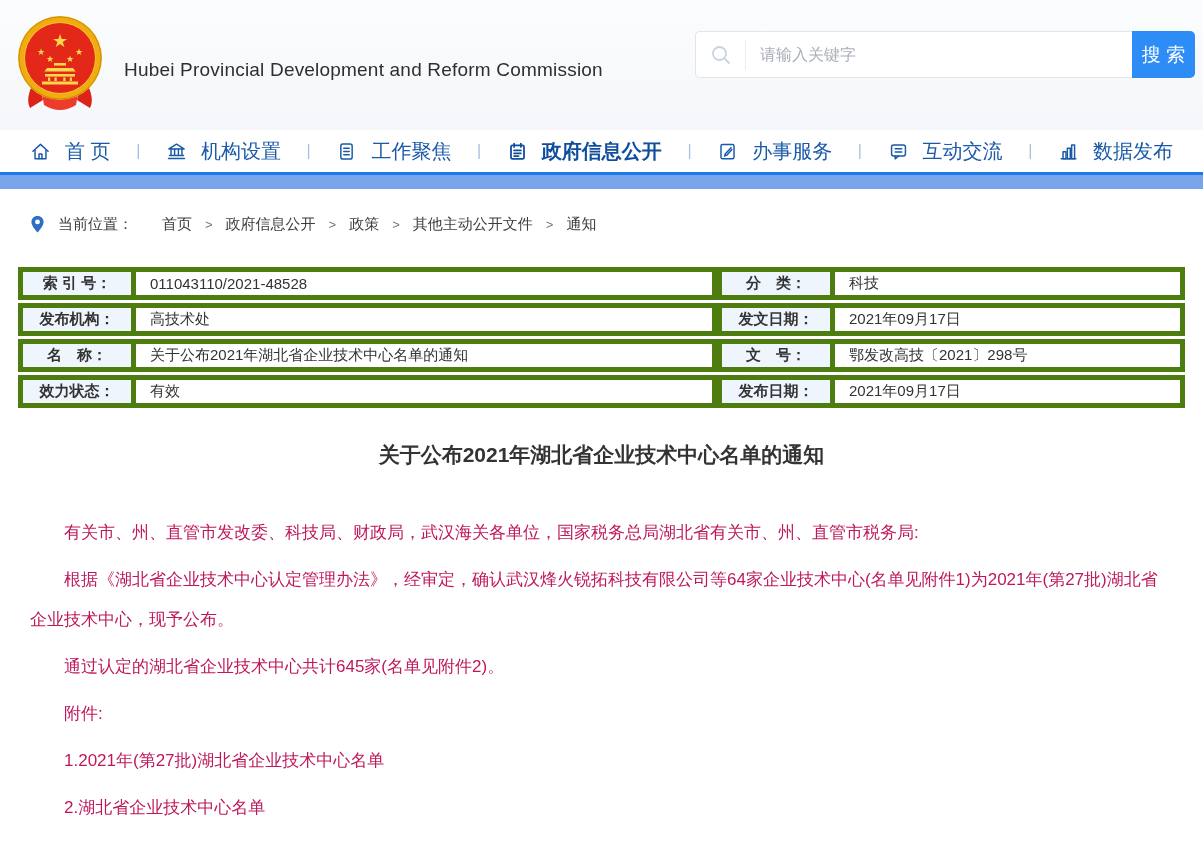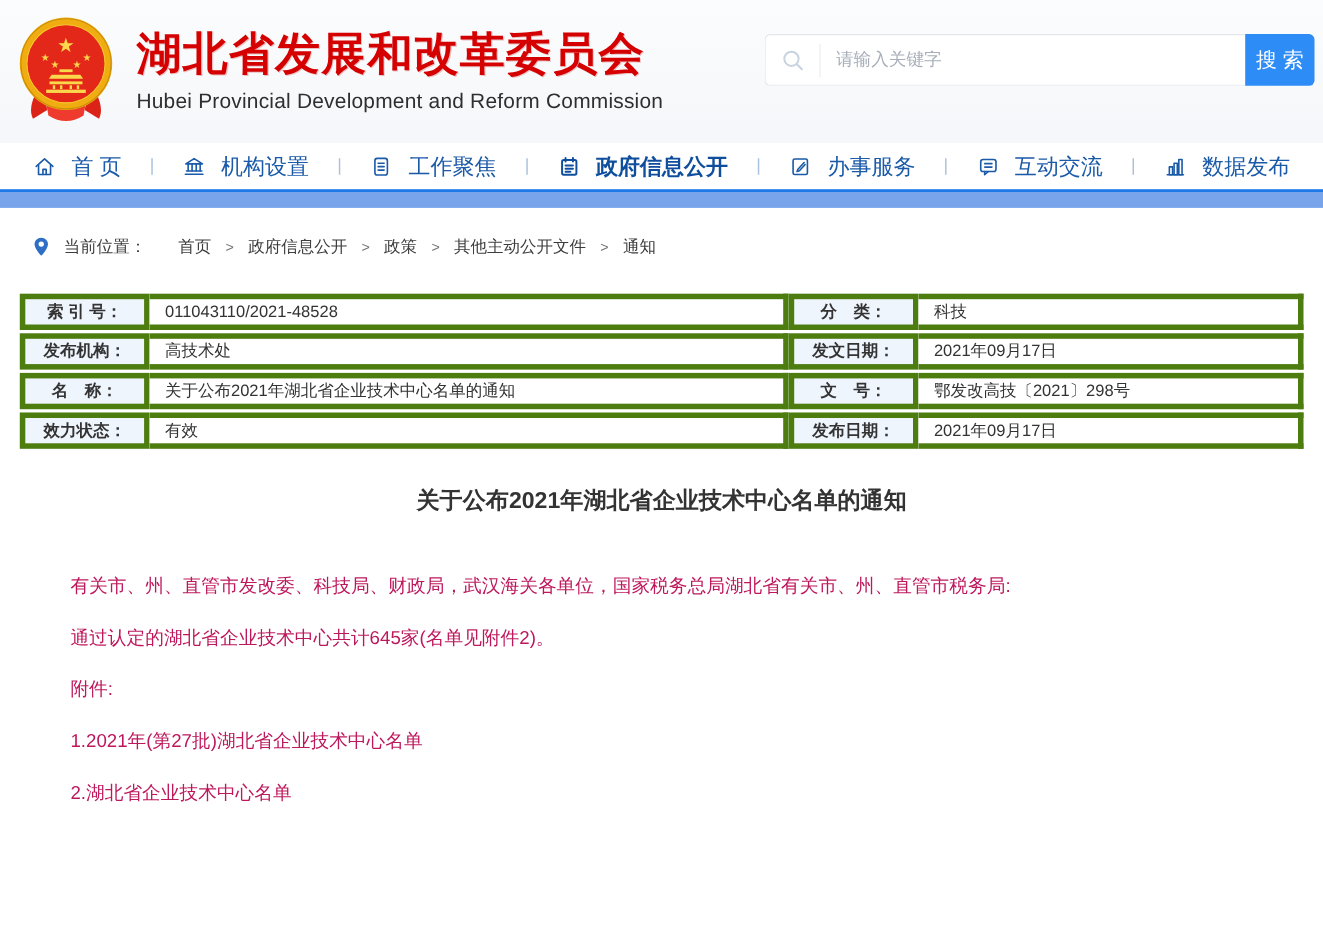--- a/index.html
+++ b/index.html
@@ -121,21 +121,20 @@
       <path d="M35 54 h26 l2.6 3.6 h-31.2 Z" fill="#fbd84b"></path>
       <rect x="33" y="60" width="30" height="2.6" fill="#fbd84b"></rect>
       <rect x="36" y="63.5" width="2.2" height="3.5" fill="#fbd84b"></rect>
       <rect x="42.5" y="63.5" width="2.2" height="3.5" fill="#fbd84b"></rect>
       <rect x="51.3" y="63.5" width="2.2" height="3.5" fill="#fbd84b"></rect>
       <rect x="57.8" y="63.5" width="2.2" height="3.5" fill="#fbd84b"></rect>
       <rect x="30" y="67.5" width="36" height="3" fill="#fbd84b"></rect>
     </svg>
 
     <div class="titles">
-      <div class="title-cn">湖北省发展和改革委员会</div>
       <div class="title-en">Hubei Provincial Development and Reform Commission</div>
     </div>
 
     <div class="search">
       <div class="search-box">
         <span class="search-icon-wrap">
           <svg width="24" height="24" viewBox="0 0 24 24" fill="none">
             <circle cx="10.5" cy="10.5" r="6.5" stroke="#c9d3df" stroke-width="1.8"></circle>
             <line x1="15.6" y1="15.6" x2="20" y2="20" stroke="#c9d3df" stroke-width="1.8" stroke-linecap="round"></line>
           </svg>
@@ -268,19 +267,20 @@
       <td class="lbl">发布日期：</td>
       <td class="val">2021年09月17日</td>
     </tr>
   </tbody>
     </table>
 
   <div class="doc-title">关于公布2021年湖北省企业技术中心名单的通知</div>
 
   <div class="doc-body">
     <p>有关市、州、直管市发改委、科技局、财政局，武汉海关各单位，国家税务总局湖北省有关市、州、直管市税务局:</p>
+    <p>根据《湖北省企业技术中心认定管理办法》，经审定，确认武汉烽火锐拓科技有限公司等64家企业技术中心(名单见附件1)为2021年(第27批)湖北省企业技术中心，现予公布。</p>
     <p>通过认定的湖北省企业技术中心共计645家(名单见附件2)。</p>
     <p>附件:</p>
     <p class="attachment">1.2021年(第27批)湖北省企业技术中心名单</p>
     <p class="attachment">2.湖北省企业技术中心名单</p>
   </div>
 
 </div>
 
 </body></html>

